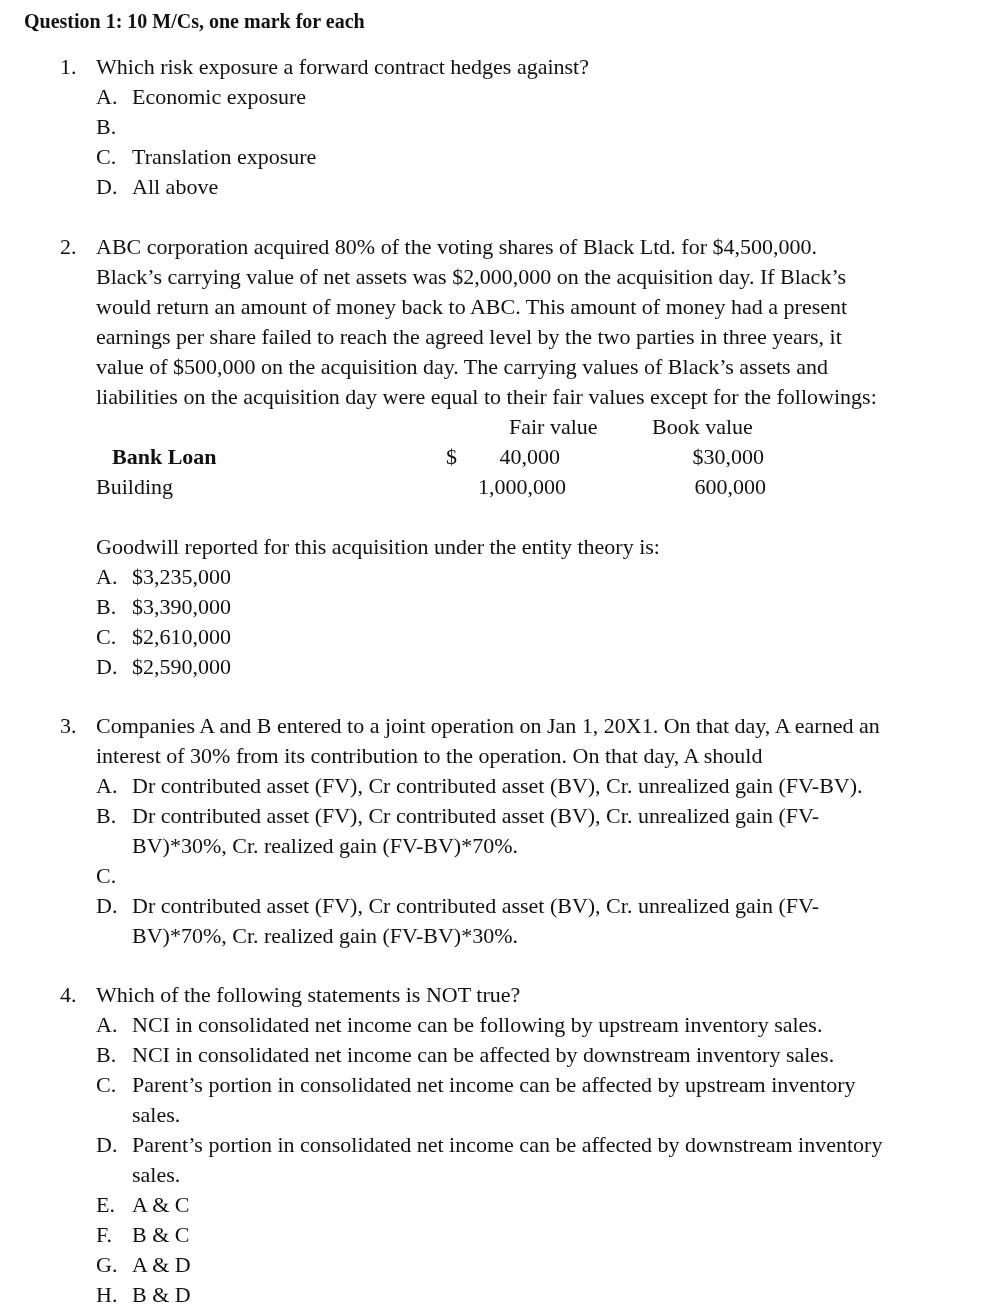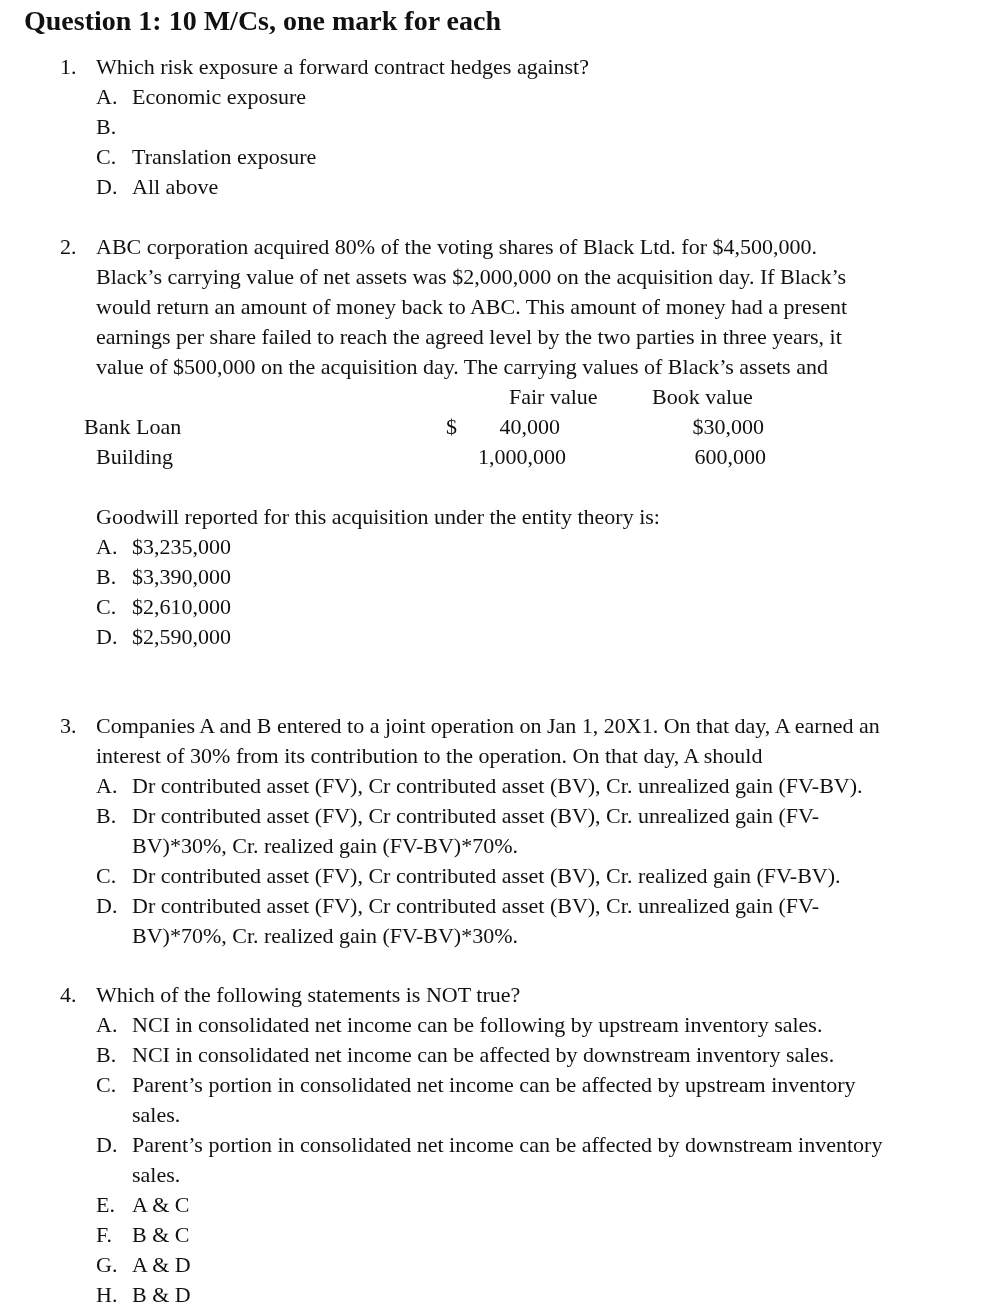--- a/index.html
+++ b/index.html
@@ -3,21 +3,21 @@
 <meta charset="utf-8">
 <style>
   html, body { margin: 0; padding: 0; background: #ffffff; }
   body {
     width: 986px; height: 1312px; position: relative; overflow: hidden;
     font-family: "Liberation Serif", serif; color: #111111;
     font-size: 22px; line-height: 30px;
   }
   .title {
     position: absolute; left: 24px; top: 6px;
-    font-weight: bold; font-size: 28px; line-height: 30px;
+    font-weight: bold; font-size: 20px; line-height: 30px;
   }
   .q { position: absolute; left: 0; width: 986px; }
   .line { position: relative; height: 30px; white-space: nowrap; }
   .num { position: absolute; left: 60px; }
   .txt { position: absolute; left: 96px; }
   .opt-letter { position: absolute; left: 96px; }
   .opt-text { position: absolute; left: 132px; }
   .cont { position: absolute; left: 132px; }
   b { font-weight: normal; }
   .tbl-col { position: absolute; }
@@ -60,27 +60,30 @@
     </div>
   <div class="line">
       <span class="txt">would return an amount of money back to ABC. This amount of money had a present</span>
     </div>
   <div class="line">
       <span class="txt">earnings per share failed to reach the agreed level by the two parties in three years, it</span>
     </div>
   <div class="line">
       <span class="txt">value of $500,000 on the acquisition day. The carrying values of Black’s assets and</span>
     </div>
+  <div class="line">
+      <span class="txt">liabilities on the acquisition day were equal to their fair values except for the followings:</span>
+    </div>
 
   <div class="line">
     <span class="tbl-col" style="left:464px;margin-left:45px;">Fair value</span>
     <span class="tbl-col" style="left:652px;text-align:center;">Book value</span>
   </div>
   <div class="line">
-    <span class="tbl-col" style="left:84px;">Bank Loan</span>
+    <span class="tbl-col" style="left:112px;font-weight:bold;">Bank Loan</span>
     <span class="tbl-col" style="left:446px;">$</span>
     <span class="tbl-col right" style="left:460px; width:100px;">40,000</span>
     <span class="tbl-col right" style="left:640px; width:124px;">$30,000</span>
   </div>
   <div class="line">
     <span class="tbl-col" style="left:96px;">Building</span>
     <span class="tbl-col right" style="left:460px; width:106px;">1,000,000</span>
     <span class="tbl-col right" style="left:640px; width:126px;">600,000</span>
   </div>
   <div class="line"></div>
@@ -119,21 +122,20 @@
   </div>
   <div class="line">
     <span class="opt-letter">B.</span>
     <span class="opt-text">Dr contributed asset (FV), Cr contributed asset (BV), Cr. unrealized gain (FV-</span>
   </div>
   <div class="line">
     <span class="cont">BV)*30%, Cr. realized gain (FV-BV)*70%.</span>
   </div>
   <div class="line">
     <span class="opt-letter">C.</span>
-    <span class="opt-text">Dr contributed asset (FV), Cr contributed asset (BV), Cr. realized gain (FV-BV).</span>
   </div>
   <div class="line">
     <span class="opt-letter">D.</span>
     <span class="opt-text">Dr contributed asset (FV), Cr contributed asset (BV), Cr. unrealized gain (FV-</span>
   </div>
   <div class="line">
     <span class="cont">BV)*70%, Cr. realized gain (FV-BV)*30%.</span>
   </div>
 </div>
 

